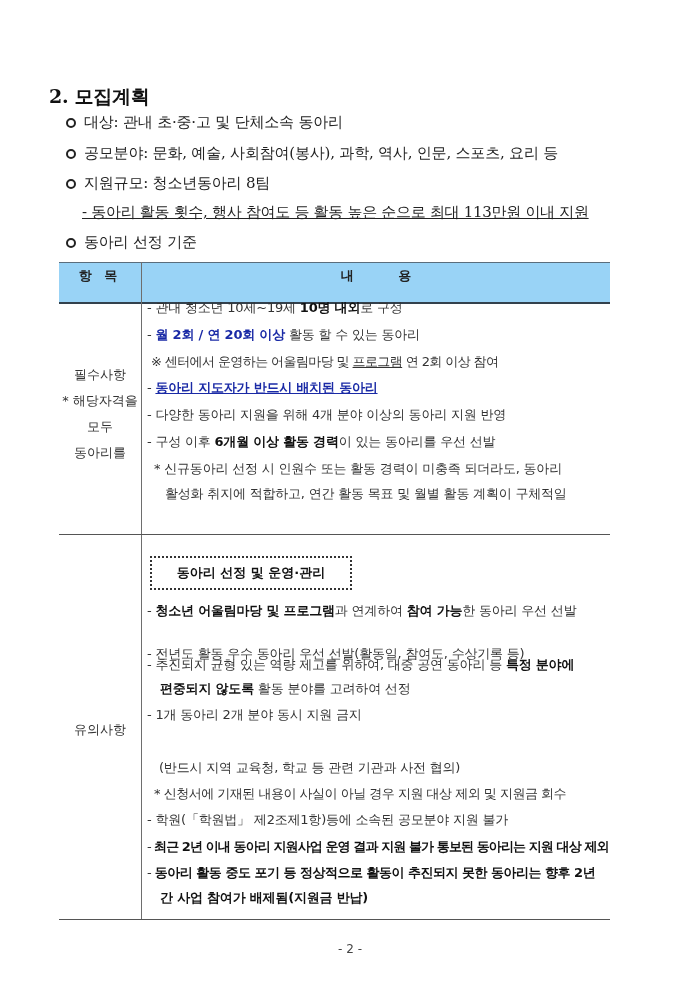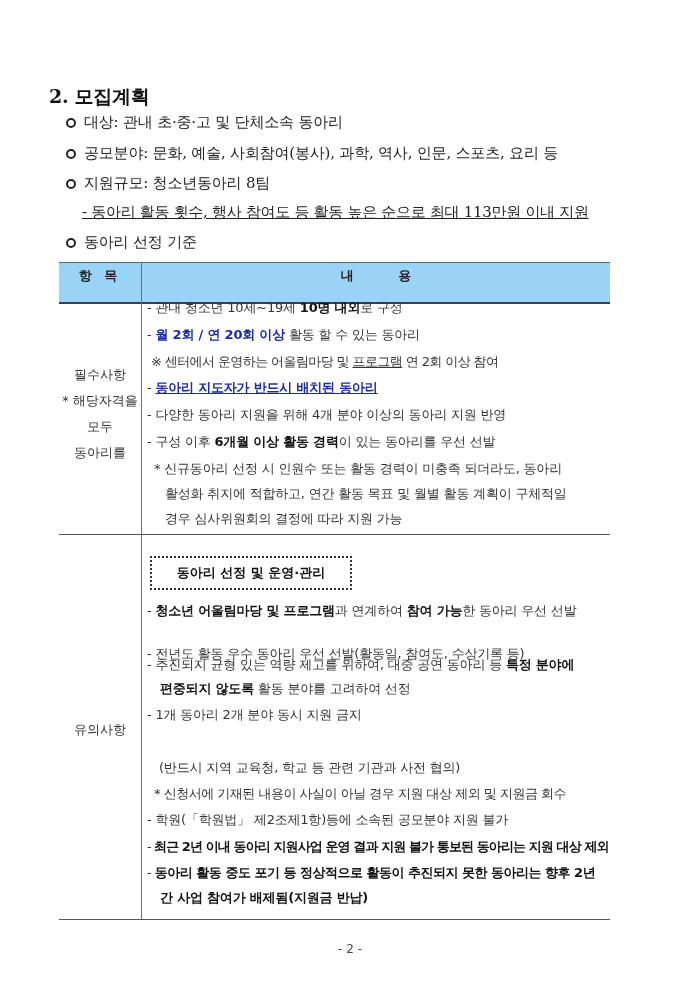--- a/index.html
+++ b/index.html
@@ -57,21 +57,20 @@
   </div>
 
   <div class="row" style="top:37px;"><span>- 관내 청소년 10세~19세 </span><span class="b">10명 내외</span><span>로 구성</span></div>
   <div class="row" style="top:64px;"><span>- </span><span class="blue">월 2회 / 연 20회 이상</span><span> 활동 할 수 있는 동아리</span></div>
   <div class="row" style="top:91px; left:92px; letter-spacing:-0.6px;text-align:right;"><span>※ 센터에서 운영하는 어울림마당 및 </span><span class="ul">프로그램</span><span> 연 2회 이상 참여</span></div>
   <div class="row" style="top:117px;"><span>- </span><span class="blue ul">동아리 지도자가 반드시 배치된 동아리</span></div>
   <div class="row" style="top:144px;">- 다양한 동아리 지원을 위해 4개 분야 이상의 동아리 지원 반영</div>
   <div class="row" style="top:171px;"><span>- 구성 이후 </span><span class="b">6개월 이상 활동 경력</span><span>이 있는 동아리를 우선 선발</span></div>
   <div class="row" style="top:198px; left:95px;">* 신규동아리 선정 시 인원수 또는 활동 경력이 미충족 되더라도, 동아리</div>
   <div class="row" style="top:223px; left:106px;">활성화 취지에 적합하고, 연간 활동 목표 및 월별 활동 계획이 구체적일</div>
-  <div class="row" style="top:248px; left:106px;">경우 심사위원회의 결정에 따라 지원 가능</div>
 
   <div class="label" style="top:455px;">유의사항</div>
   <div class="dotbox">동아리 선정 및 운영·관리</div>
 
   <div class="row" style="top:340px;"><span>- </span><span class="b">청소년 어울림마당 및 프로그램</span><span>과 연계하여 </span><span class="b">참여 가능</span><span>한 동아리 우선 선발</span></div>
   <div class="row" style="top:367px;margin-top:16px;">- 전년도 활동 우수 동아리 우선 선발(활동일, 참여도, 수상기록 등)</div>
   <div class="row" style="top:394px;"><span>- 추진되지 균형 있는 역량 제고를 위하여, 대중 공연 동아리 등 </span><span class="b">특정 분야에</span></div>
   <div class="row" style="top:418px; left:101px;"><span class="b">편중되지 않도록</span><span> 활동 분야를 고려하여 선정</span></div>
   <div class="row" style="top:444px;">- 1개 동아리 2개 분야 동시 지원 금지</div>
   <div class="row" style="top:497px; left:100px;">(반드시 지역 교육청, 학교 등 관련 기관과 사전 협의)</div>

